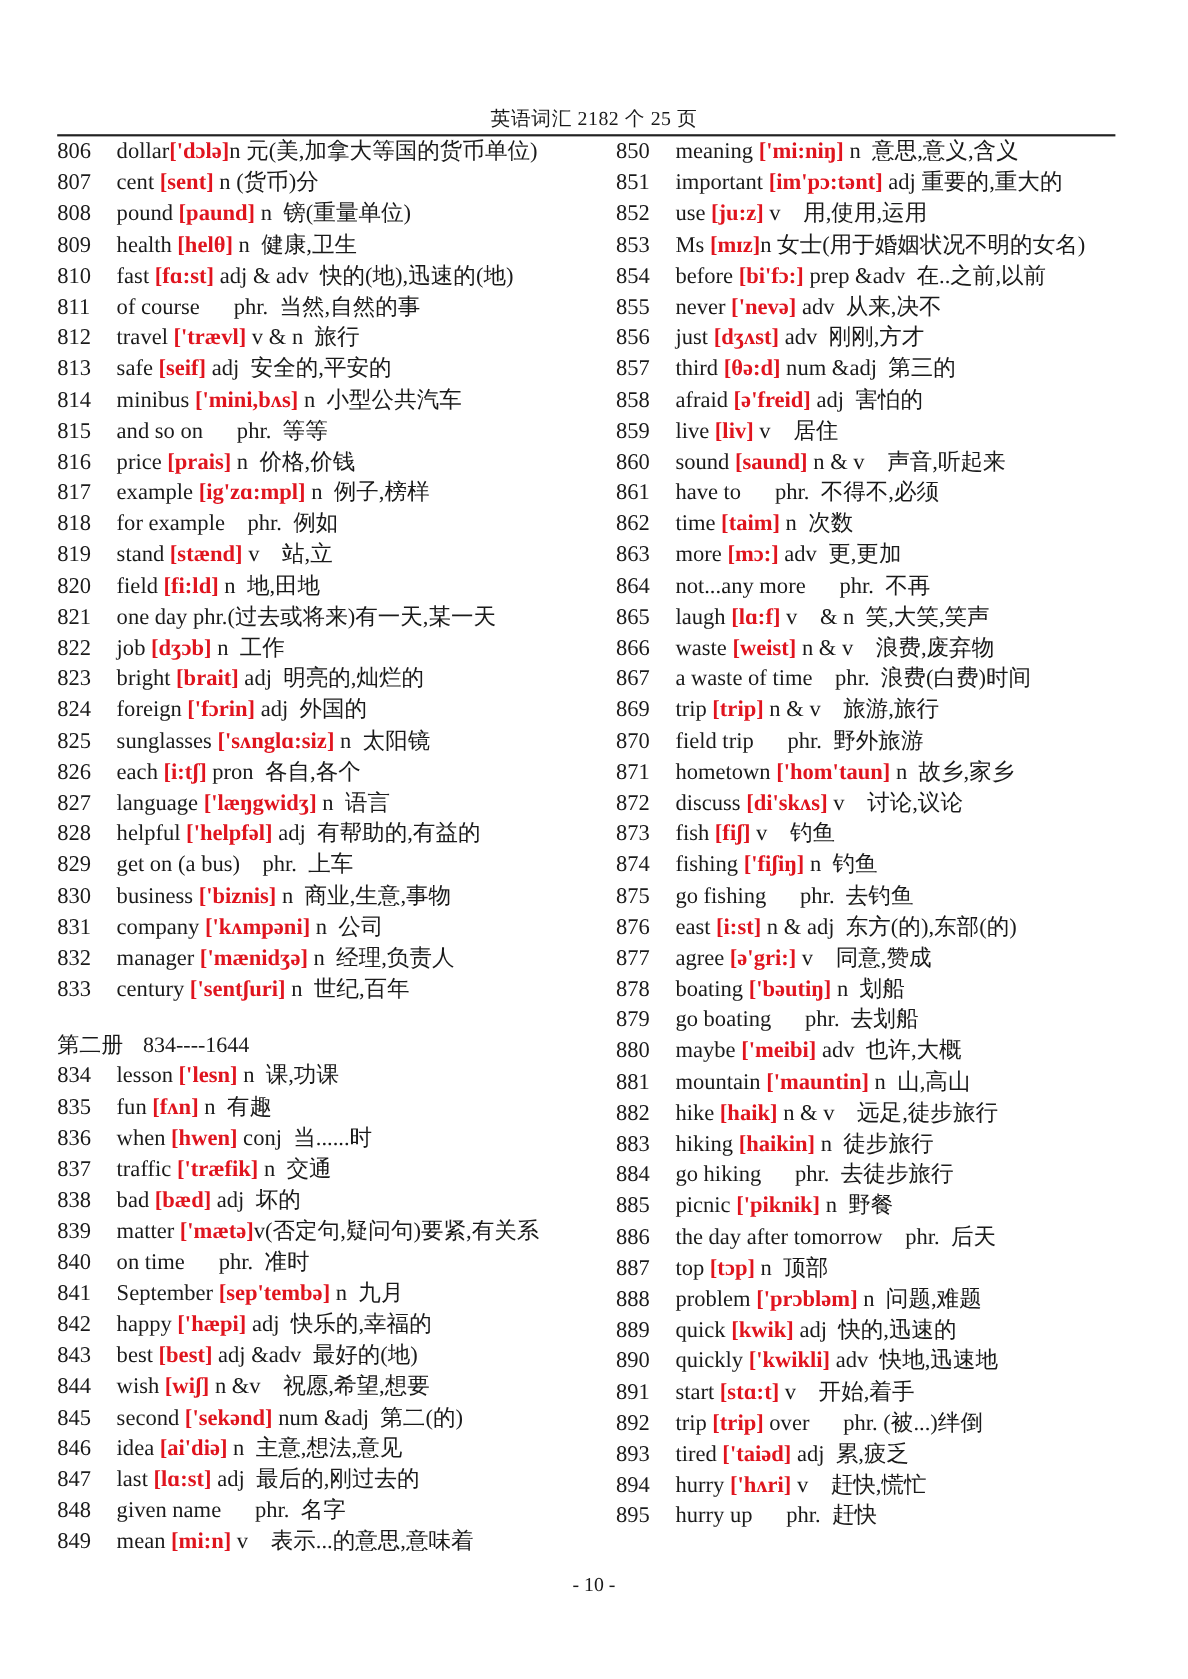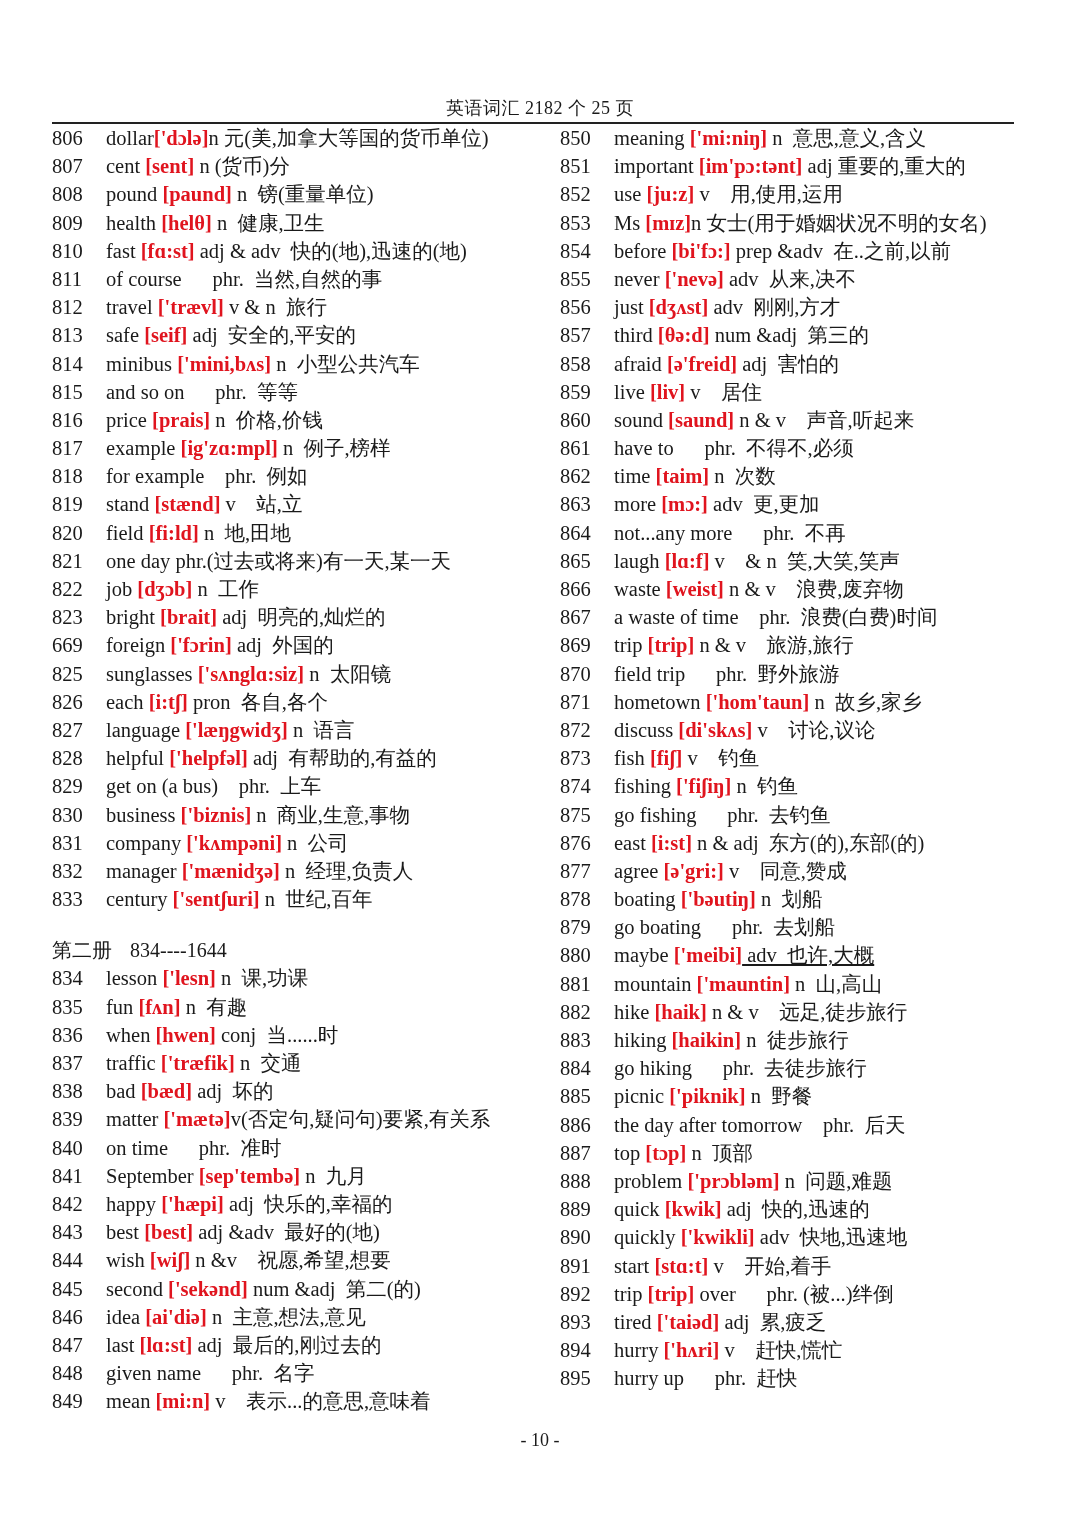--- a/index.html
+++ b/index.html
@@ -97,21 +97,21 @@
   </div>
       <div class="row">
     <span class="num">822</span>
     <span class="body"><span class="word" style="white-space: pre;">job </span><span class="ipa" style="white-space: pre;">[dʒɔb]</span><span class="rest" style="white-space: pre;"> n  工作</span></span>
   </div>
       <div class="row">
     <span class="num">823</span>
     <span class="body"><span class="word" style="white-space: pre;">bright </span><span class="ipa" style="white-space: pre;">[brait]</span><span class="rest" style="white-space: pre;"> adj  明亮的,灿烂的</span></span>
   </div>
       <div class="row">
-    <span class="num">669</span>
+    <span class="num">824</span>
     <span class="body"><span class="word" style="white-space: pre;">foreign </span><span class="ipa" style="white-space: pre;">['fɔrin]</span><span class="rest" style="white-space: pre;"> adj  外国的</span></span>
   </div>
       <div class="row">
     <span class="num">825</span>
     <span class="body"><span class="word" style="white-space: pre;">sunglasses </span><span class="ipa" style="white-space: pre;">['sʌnglɑ:siz]</span><span class="rest" style="white-space: pre;"> n  太阳镜</span></span>
   </div>
       <div class="row">
     <span class="num">826</span>
     <span class="body"><span class="word" style="white-space: pre;">each </span><span class="ipa" style="white-space: pre;">[i:tʃ]</span><span class="rest" style="white-space: pre;"> pron  各自,各个</span></span>
   </div>
@@ -329,21 +329,21 @@
       <div class="row">
     <span class="num">878</span>
     <span class="body"><span class="word" style="white-space: pre;">boating </span><span class="ipa" style="white-space: pre;">['bəutiŋ]</span><span class="rest" style="white-space: pre;"> n  划船</span></span>
   </div>
       <div class="row">
     <span class="num">879</span>
     <span class="body"><span class="word" style="white-space: pre;">go boating</span><span class="ipa" style="white-space: pre;"></span><span class="rest" style="white-space: pre;">      phr.  去划船</span></span>
   </div>
       <div class="row">
     <span class="num">880</span>
-    <span class="body"><span class="word" style="white-space: pre;">maybe </span><span class="ipa" style="white-space: pre;">['meibi]</span><span class="rest" style="white-space: pre; text-decoration: underline;"> adv  也许,大概</span></span>
+    <span class="body"><span class="word" style="white-space: pre;">maybe </span><span class="ipa" style="white-space: pre;">['meibi]</span><span class="rest" style="white-space: pre;"> adv  也许,大概</span></span>
   </div>
       <div class="row">
     <span class="num">881</span>
     <span class="body"><span class="word" style="white-space: pre;">mountain </span><span class="ipa" style="white-space: pre;">['mauntin]</span><span class="rest" style="white-space: pre;"> n  山,高山</span></span>
   </div>
       <div class="row">
     <span class="num">882</span>
     <span class="body"><span class="word" style="white-space: pre;">hike </span><span class="ipa" style="white-space: pre;">[haik]</span><span class="rest" style="white-space: pre;"> n &amp; v    远足,徒步旅行</span></span>
   </div>
       <div class="row">

